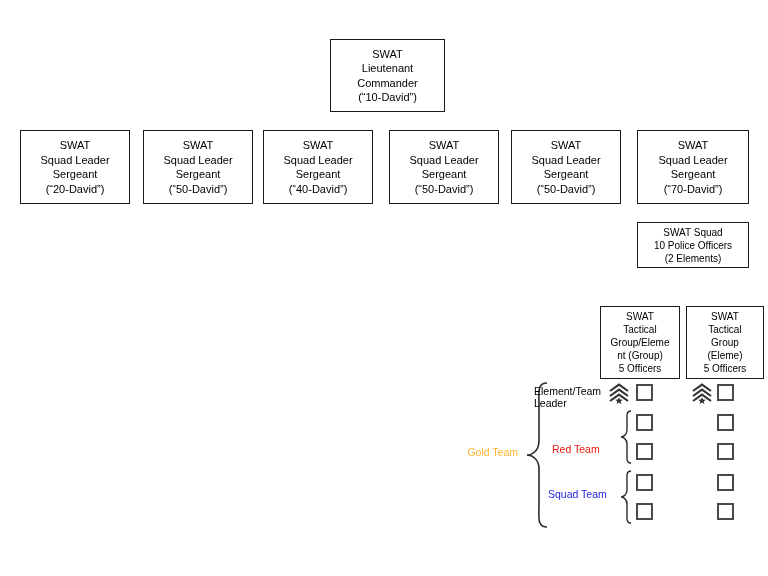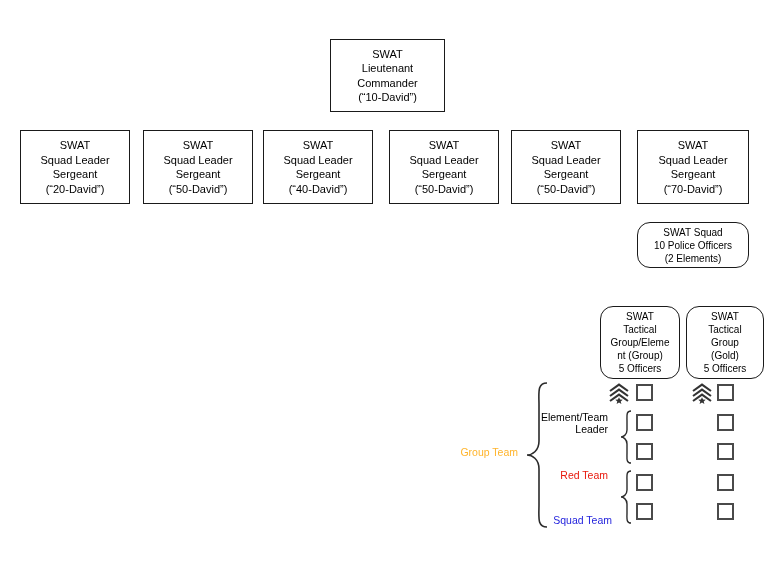--- a/index.html
+++ b/index.html
@@ -5,28 +5,28 @@
   html,body{margin:0;padding:0;background:#fff;}
   .canvas{
     position:relative;width:768px;height:576px;background:#ffffff;
     font-family:"Liberation Sans",sans-serif;color:#000;overflow:hidden;
   }
   .obox{
     position:absolute;box-sizing:border-box;border:1px solid #1a1a1a;background:#fff;
     display:flex;flex-direction:column;justify-content:center;align-items:center;
     text-align:center;font-size:11px;line-height:14.5px;
   }
-  .obox.sm{font-size:10px;line-height:13px;border-radius:13px;}
+  .obox.sm{font-size:10px;line-height:13px;}
   .obox div{white-space:nowrap;}
   .sq{
     position:absolute;box-sizing:border-box;width:17px;height:17px;
     border:2px solid #4a4a4a;background:#fff;
   }
   .lbl{position:absolute;font-size:10.5px;line-height:11.5px;}
-  .lbl.center{text-align:right;margin-top:26px;}
+  .lbl.center{text-align:left;}
   .lbl.right{text-align:right;}
   .brace{position:absolute;}
   .brace svg{display:block;}
   .rank{position:absolute;width:22px;height:22px;}
 </style>
 </head>
 <body>
 
 <div class="canvas">
 
@@ -84,30 +84,30 @@
     <div>SWAT</div>
     <div>Tactical</div>
     <div>Group/Eleme</div>
     <div>nt (Group)</div>
     <div>5 Officers</div>
   </div>
   <div class="obox sm" style="left:686px;top:306px;width:78px;height:73px">
     <div>SWAT</div>
     <div>Tactical</div>
     <div>Group</div>
-    <div>(Gold)</div>
+    <div>(Eleme)</div>
     <div>5 Officers</div>
   </div>
 
   <div class="brace" style="left:521px;top:381px">
     <svg width="28" height="148" viewBox="0 0 28 148">
       <path d="M26,2 C16,2 18,12 18,24 L18,60 C18,70 11,74 6,74 C11,74 18,78 18,88 L18,124 C18,136 16,146 26,146" fill="none" stroke="#2b2b2b" stroke-width="1.6"></path>
     </svg>
   </div>
-  <div class="lbl right" style="left:456px;top:447px;width:62px;color:#FFB42B">Group Team</div>
+  <div class="lbl right" style="left:456px;top:447px;width:62px;color:#FFB42B">Gold Team</div>
 
   <div class="lbl center" style="left:534px;top:386px;width:74px">
     <div>Element/Team</div>
     <div>Leader</div>
   </div>
 
   <div class="rank" style="left:608px;top:383px">
     <svg width="22" height="22" viewBox="0 0 22 22">
       <path d="M2,8 L11,1.6 L20,8" fill="none" stroke="#333" stroke-width="2.1"></path>
       <path d="M2,13 L11,6.6 L20,13" fill="none" stroke="#333" stroke-width="2.1"></path>

